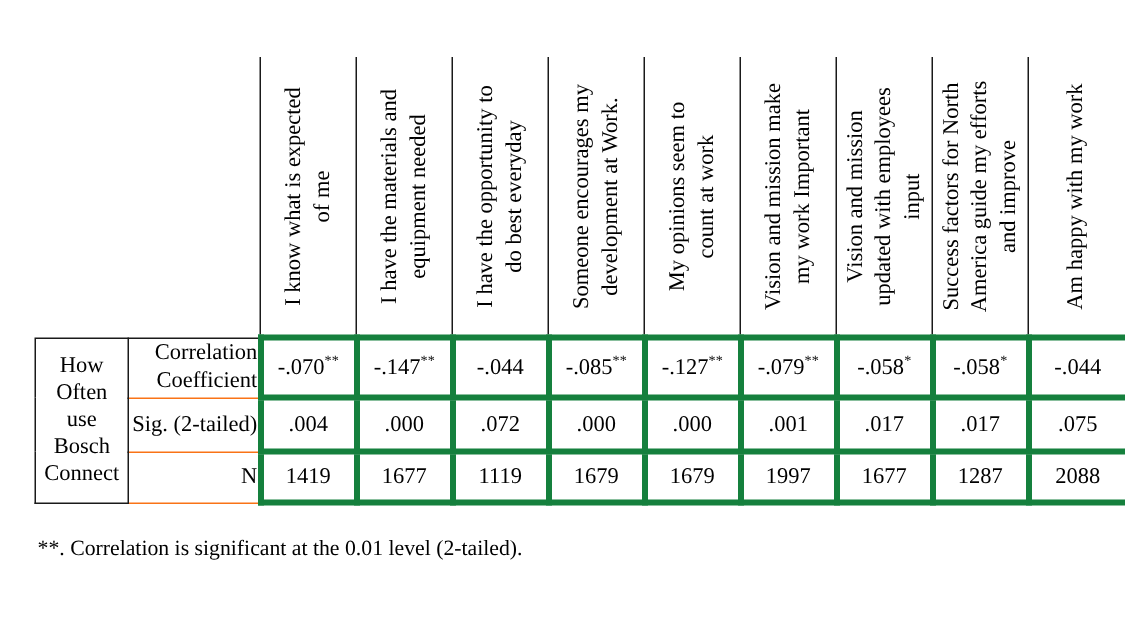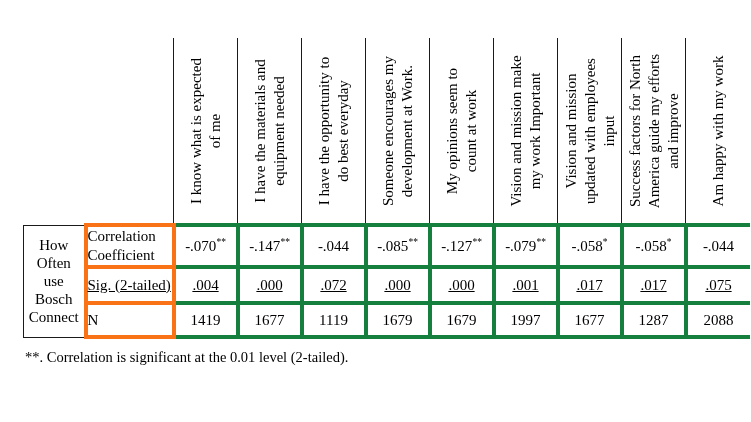--- a/index.html
+++ b/index.html
@@ -22,21 +22,21 @@
     width: 726px;
     margin: 38px 0 0 23px;
     font-family: "Liberation Serif", serif;
     color: #000000;
   }
   table.corr td, table.corr th {
     padding: 0;
   }
   tr.hdr-row { height: 187px; }
   tr.r-coef  { height: 40px; }
-  tr.r-sig   { height: 36px; text-decoration: underline; }
+  tr.r-sig   { height: 36px; }
   tr.r-n     { height: 34px; }
 
   td.h-empty {
     border: none;
     border-bottom: 1px solid #1a1a1a;
   }
   th.h-rot {
     position: relative;
     border: none;
     border-left: 1px solid #1a1a1a;
@@ -60,41 +60,41 @@
     vertical-align: middle;
     font-size: 15px;
     line-height: 18px;
     margin-left: 44px;
   }
   td.rowlab .rl {
     width: 54px;
     margin: 0 auto;
   }
   td.sublab {
-    border: 4px solid #f97316;
-    text-align: left;
+    border: 1px solid #f97316;
+    text-align: right;
     vertical-align: middle;
     font-size: 15px;
     line-height: 19px;
     padding: 0 4px;
   }
   td.num {
     border: 4px solid #15803d;
     text-align: center;
     vertical-align: middle;
     font-size: 15px;
   }
   .lastcol { border-right: none !important; }
   sup.sig {
     font-size: 9.5px;
     line-height: 0;
     vertical-align: super;
   }
   .footnotes {
-    margin: 8px 0 0 25px;
+    margin: 19px 0 0 25px;
     font-size: 14.5px;
     line-height: 21px;
   }
   .footnotes .fn { margin-bottom: 3px; }
 </style>
 </head>
 <body>
 
 <div class="canvas">
 

